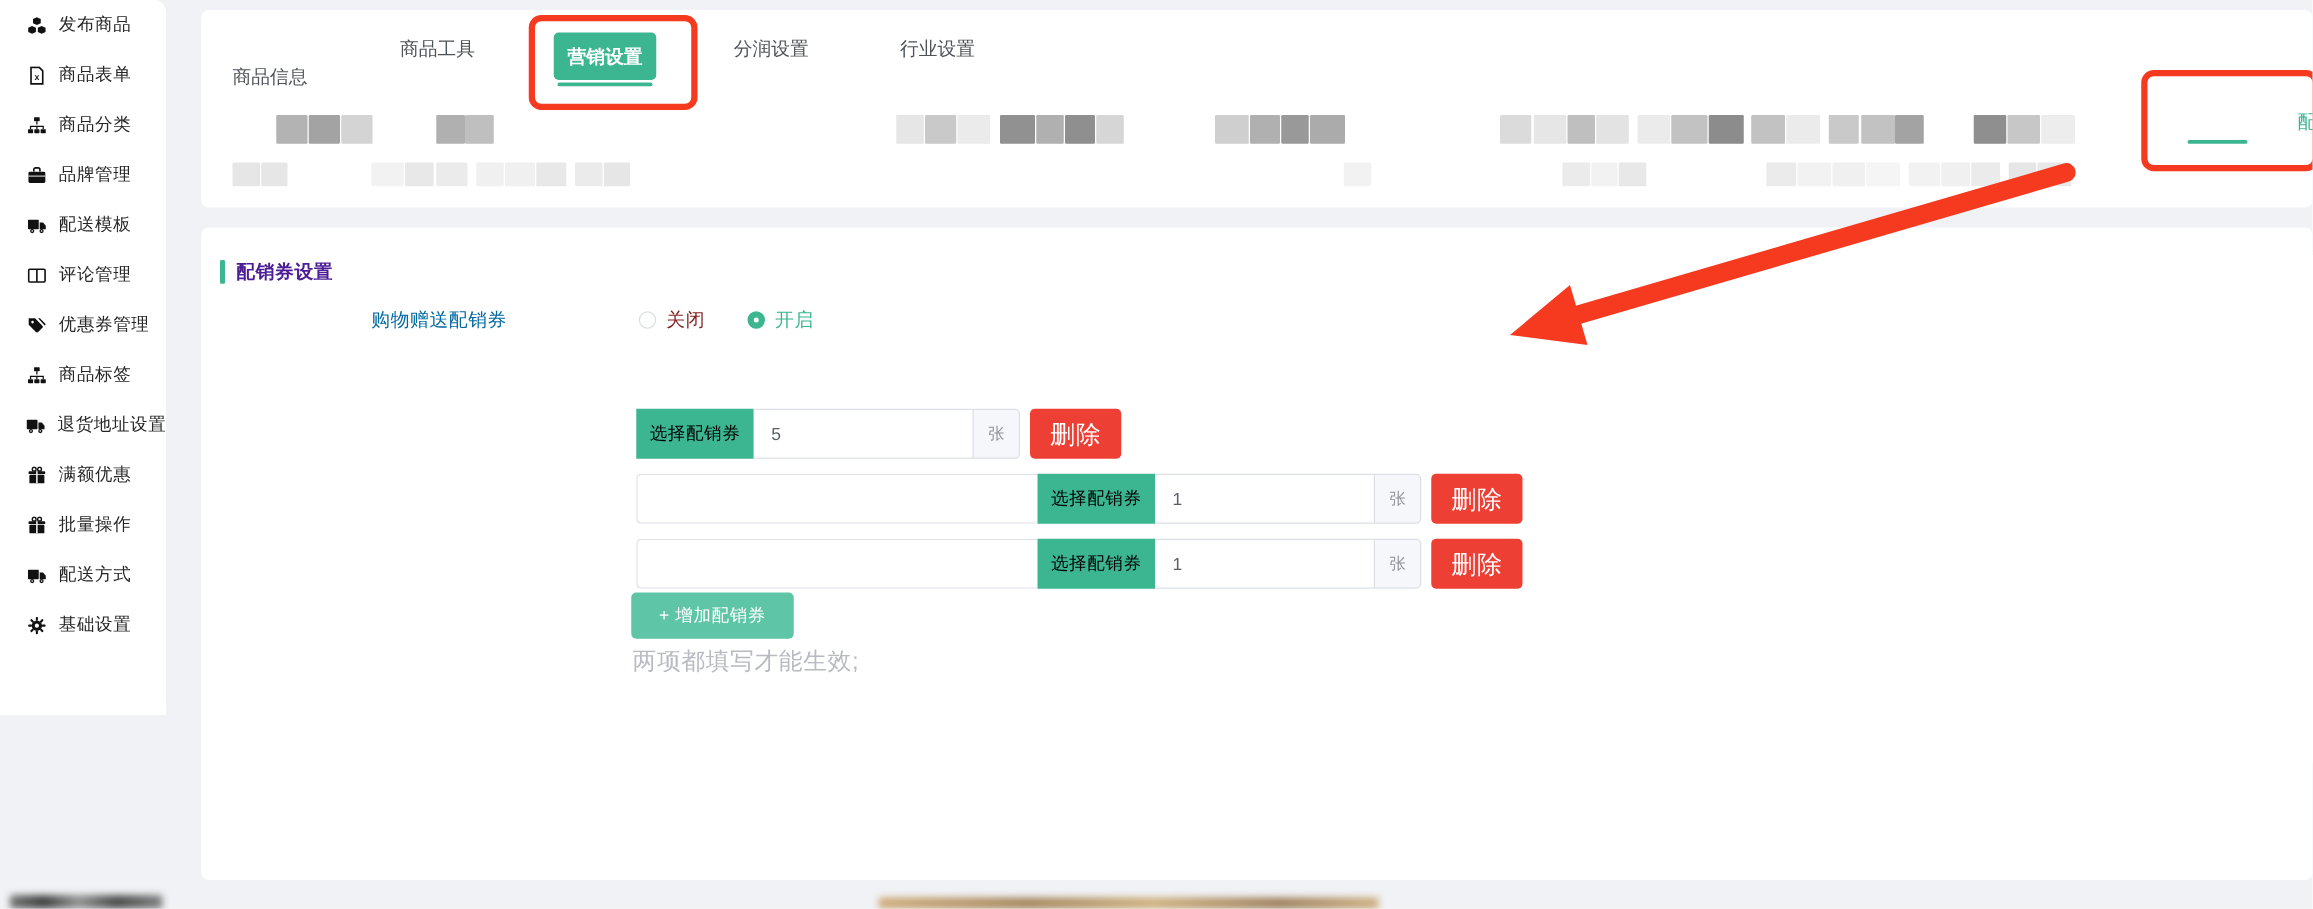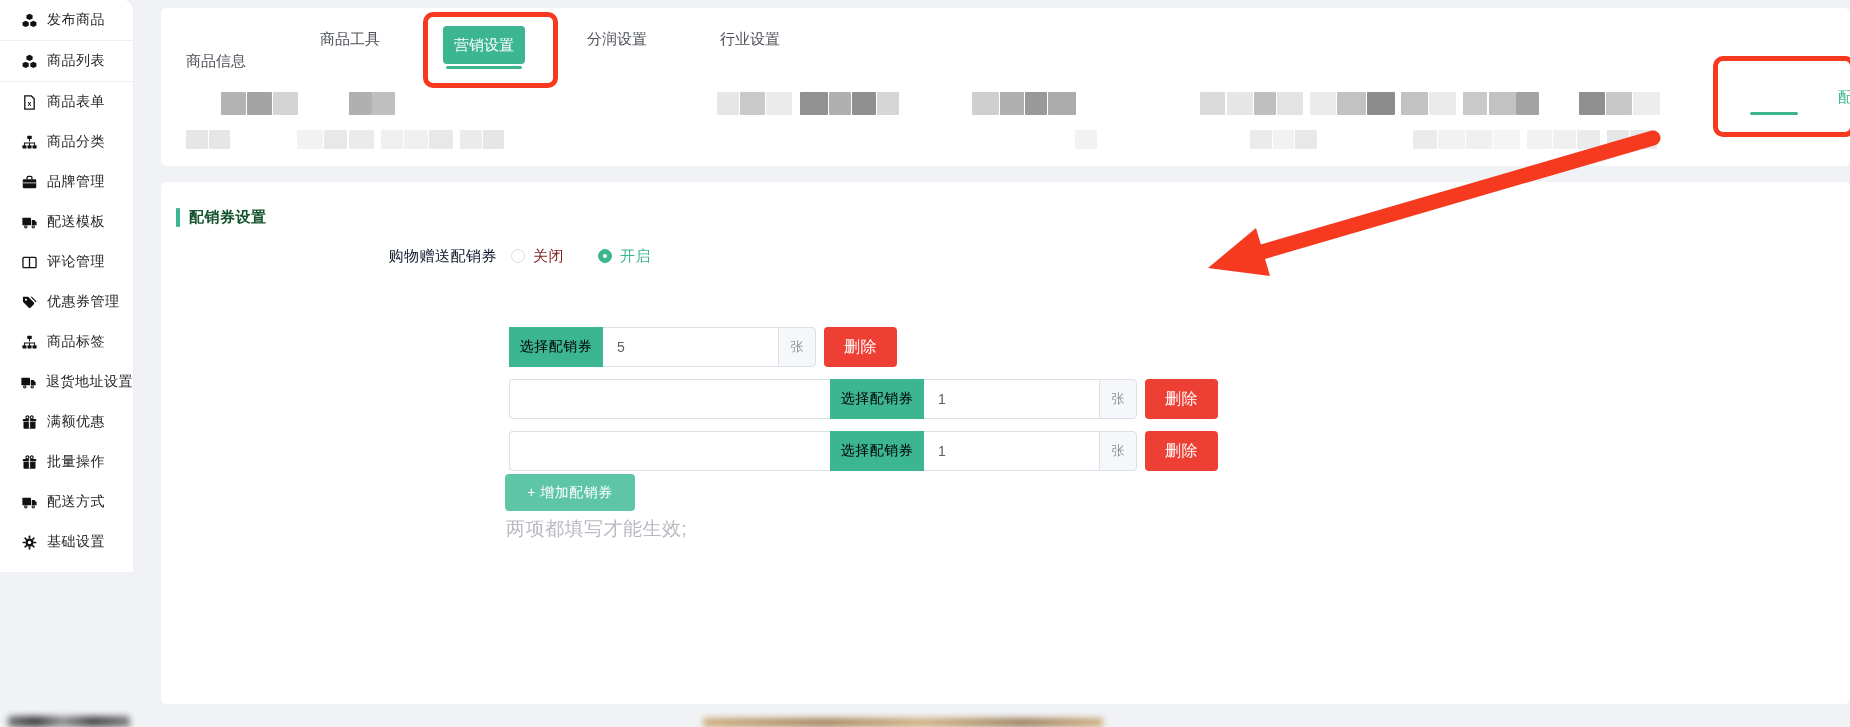--- a/index.html
+++ b/index.html
@@ -45,24 +45,24 @@
     position:absolute;left:1677px;top:80px;font-size:15px;color:var(--teal);cursor:pointer;white-space:nowrap;font-family:Liberation Serif, serif;
   }
   .subtab-underline{position:absolute;left:1589px;top:104px;width:48px;height:3px;background:var(--teal);border-radius:2px;}
   
   .anno-box{position:absolute;border:5px solid var(--anno);border-radius:10px;z-index:40;pointer-events:none;}
   .anno-box.box1{left:262px;top:4px;width:125px;height:66px;}
   .anno-box.box2{left:1552px;top:48px;width:132px;height:71px;}
   
   .section-header{position:absolute;left:15px;top:26px;display:flex;align-items:center;gap:9px;}
   .section-bar{width:4px;height:19px;background:var(--teal);border-radius:1px;}
-  .section-title{font-size:15px;font-weight:bold;color:#14532d;letter-spacing:0.5px;}
+  .section-title{font-size:15px;font-weight:bold;color:#4c1d95;letter-spacing:0.5px;}
   
   .radio-row{position:absolute;left:136px;top:64px;display:flex;align-items:center;height:20px;}
-  .form-label{width:200px;text-align:right;font-size:15px;color:#0f172a;letter-spacing:0.5px;}
+  .form-label{width:200px;font-size:15px;color:#0369a1;letter-spacing:0.5px;}
   .radio{display:flex;align-items:center;margin-left:14px;cursor:pointer;}
   .radio + .radio{margin-left:34px;}
   .radio-dot{width:14px;height:14px;border-radius:50%;box-sizing:border-box;background:#fff;border:1px solid #dcdfe6;}
   .radio.checked .radio-dot{background:var(--teal);border-color:var(--teal);position:relative;}
   .radio.checked .radio-dot::after{
     content:"";position:absolute;left:4px;top:4px;width:4px;height:4px;border-radius:50%;background:#fff;
   }
   .radio-label{margin-left:8px;font-size:15px;color:#7f1d1d;letter-spacing:0.5px;}
   .radio.checked .radio-label{color:var(--teal);}
   
@@ -80,21 +80,21 @@
     width:175px;box-sizing:border-box;border:1px solid #dcdfe6;border-left:none;border-right:none;
     padding:0 14px;font-size:14px;color:#5a5e66;outline:none;font-family:inherit;background:#fff;
   }
   .unit-box{
     width:38px;box-sizing:border-box;background:#f5f7fa;border:1px solid #dcdfe6;
     border-radius:0 4px 4px 0;display:flex;align-items:center;justify-content:center;
     font-size:13px;color:#909399;
   }
   .delete-btn{
     width:73px;margin-left:8px;border:none;border-radius:4px;background:var(--red);
-    color:#fff;font-size:16px;cursor:pointer;font-family:inherit;letter-spacing:0.5px;
+    color:#fff;font-size:20px;cursor:pointer;font-family:inherit;letter-spacing:0.5px;
   }
   .add-btn{
     position:absolute;left:344px;top:292px;width:130px;height:37px;border:none;border-radius:4px;
     background:#5fc5a7;color:#fff;font-size:14px;cursor:pointer;font-family:inherit;letter-spacing:0.5px;
   }
   .hint{position:absolute;left:345px;top:334px;font-size:19px;color:#b7bac0;letter-spacing:0.5px;}
   
   .arrow-svg{position:absolute;left:0;top:0;z-index:50;pointer-events:none;}
   
   .blur-strip{position:absolute;filter:blur(3px);z-index:60;border-radius:2px;}
@@ -115,30 +115,20 @@
   <div id="sidebar-menu">
       <div class="side-item">
         <span class="s-icon">
           <svg viewBox="0 0 16 16" fill="currentColor">
             <path d="M8 0.8l3.3 1.6v3.5L8 7.5 4.7 5.9V2.4z"></path>
             <path d="M3.9 8.3l3.3 1.6v3.5l-3.3 1.6-3.3-1.6V9.9z"></path>
             <path d="M12.1 8.3l3.3 1.6v3.5l-3.3 1.6-3.3-1.6V9.9z"></path>
           </svg>
         </span>
         <span class="s-label">发布商品</span>
-      </div>
-      <div class="side-item active">
-        <span class="s-icon">
-          <svg viewBox="0 0 16 16" fill="currentColor">
-            <path d="M8 0.8l3.3 1.6v3.5L8 7.5 4.7 5.9V2.4z"></path>
-            <path d="M3.9 8.3l3.3 1.6v3.5l-3.3 1.6-3.3-1.6V9.9z"></path>
-            <path d="M12.1 8.3l3.3 1.6v3.5l-3.3 1.6-3.3-1.6V9.9z"></path>
-          </svg>
-        </span>
-        <span class="s-label">商品列表</span>
       </div>
       <div class="side-item">
         <span class="s-icon">
           <svg viewBox="0 0 16 16">
             <path d="M3 1h7l3 3v11H3z" fill="none" stroke="currentColor" stroke-width="1.4"></path>
             <text x="8" y="11.5" font-size="7.5" text-anchor="middle" fill="currentColor" font-weight="bold" font-family="inherit">x</text>
           </svg>
         </span>
         <span class="s-label">商品表单</span>
       </div>
@@ -275,21 +265,21 @@
         </span>
         <span class="s-label">基础设置</span>
       </div>
     </div>
 </div>
 
 <div class="card card1">
   <div id="tab-bar">
       <div class="tab-item" style="left: 25px; margin-top: 22px;">商品信息</div>
       <div class="tab-item" style="left: 159px;">商品工具</div>
-      <div class="tab-pill" style="left: 282px;">营销设置</div>
+      <div class="tab-pill" style="left: 282px; font-weight: bold;">营销设置</div>
       <div class="tab-item" style="left: 426px;">分润设置</div>
       <div class="tab-item" style="left: 559px;">行业设置</div>
     </div>
   <div class="tab-underline"></div>
 
   <div id="mosaic-a" class="mosaic">
       <span class="mz" style="left:60px;top:84px;width:25px;height:23px;background:hsl(0,0%,70%)"></span>
       <span class="mz" style="left:86px;top:84px;width:25px;height:23px;background:hsl(0,0%,64%)"></span>
       <span class="mz" style="left:112px;top:84px;width:25px;height:23px;background:hsl(0,0%,83%)"></span>
       <span class="mz" style="left:188px;top:84px;width:23px;height:23px;background:hsl(0,0%,69%)"></span>

